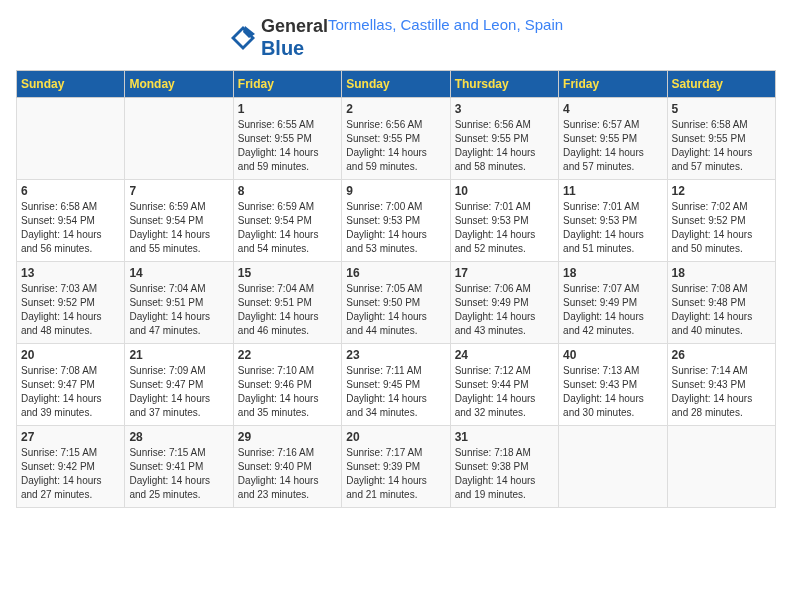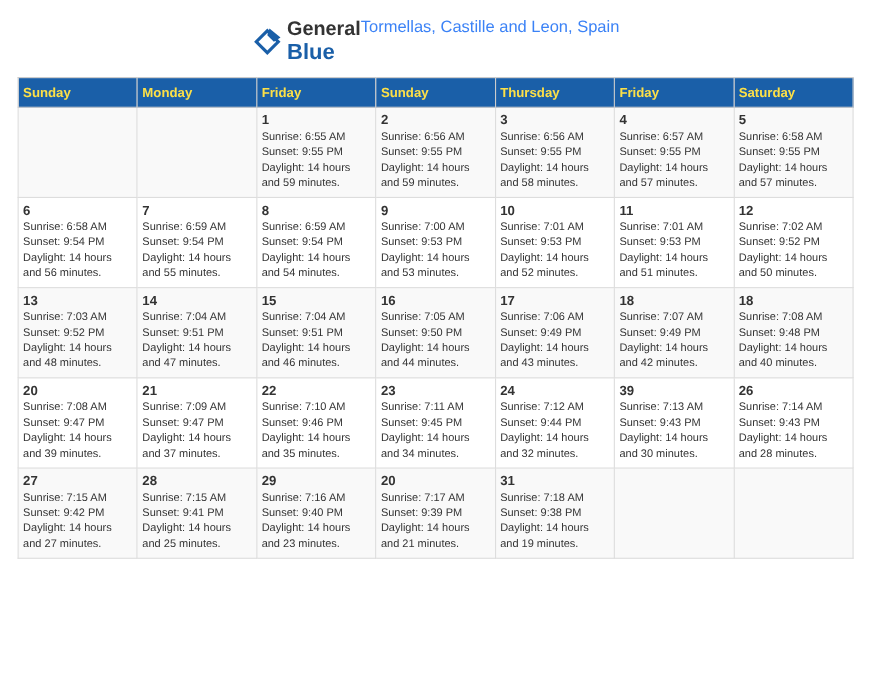--- a/index.html
+++ b/index.html
@@ -138,21 +138,21 @@
         <td><span class="day-num">17</span><span class="cell-text">Sunrise: 7:06 AM<br>Sunset: 9:49 PM<br>Daylight: 14 hours and 43 minutes.</span></td>
         <td><span class="day-num">18</span><span class="cell-text">Sunrise: 7:07 AM<br>Sunset: 9:49 PM<br>Daylight: 14 hours and 42 minutes.</span></td>
         <td><span class="day-num">18</span><span class="cell-text">Sunrise: 7:08 AM<br>Sunset: 9:48 PM<br>Daylight: 14 hours and 40 minutes.</span></td>
       </tr>
       <tr>
         <td><span class="day-num">20</span><span class="cell-text">Sunrise: 7:08 AM<br>Sunset: 9:47 PM<br>Daylight: 14 hours and 39 minutes.</span></td>
         <td><span class="day-num">21</span><span class="cell-text">Sunrise: 7:09 AM<br>Sunset: 9:47 PM<br>Daylight: 14 hours and 37 minutes.</span></td>
         <td><span class="day-num">22</span><span class="cell-text">Sunrise: 7:10 AM<br>Sunset: 9:46 PM<br>Daylight: 14 hours and 35 minutes.</span></td>
         <td><span class="day-num">23</span><span class="cell-text">Sunrise: 7:11 AM<br>Sunset: 9:45 PM<br>Daylight: 14 hours and 34 minutes.</span></td>
         <td><span class="day-num">24</span><span class="cell-text">Sunrise: 7:12 AM<br>Sunset: 9:44 PM<br>Daylight: 14 hours and 32 minutes.</span></td>
-        <td><span class="day-num">39</span><span class="cell-text">Sunrise: 7:13 AM<br>Sunset: 9:43 PM<br>Daylight: 14 hours and 30 minutes.</span></td>
+        <td><span class="day-num">40</span><span class="cell-text">Sunrise: 7:13 AM<br>Sunset: 9:43 PM<br>Daylight: 14 hours and 30 minutes.</span></td>
         <td><span class="day-num">26</span><span class="cell-text">Sunrise: 7:14 AM<br>Sunset: 9:43 PM<br>Daylight: 14 hours and 28 minutes.</span></td>
       </tr>
       <tr>
         <td><span class="day-num">27</span><span class="cell-text">Sunrise: 7:15 AM<br>Sunset: 9:42 PM<br>Daylight: 14 hours and 27 minutes.</span></td>
         <td><span class="day-num">28</span><span class="cell-text">Sunrise: 7:15 AM<br>Sunset: 9:41 PM<br>Daylight: 14 hours and 25 minutes.</span></td>
         <td><span class="day-num">29</span><span class="cell-text">Sunrise: 7:16 AM<br>Sunset: 9:40 PM<br>Daylight: 14 hours and 23 minutes.</span></td>
         <td><span class="day-num">20</span><span class="cell-text">Sunrise: 7:17 AM<br>Sunset: 9:39 PM<br>Daylight: 14 hours and 21 minutes.</span></td>
         <td><span class="day-num">31</span><span class="cell-text">Sunrise: 7:18 AM<br>Sunset: 9:38 PM<br>Daylight: 14 hours and 19 minutes.</span></td>
         <td></td>
         <td></td>

